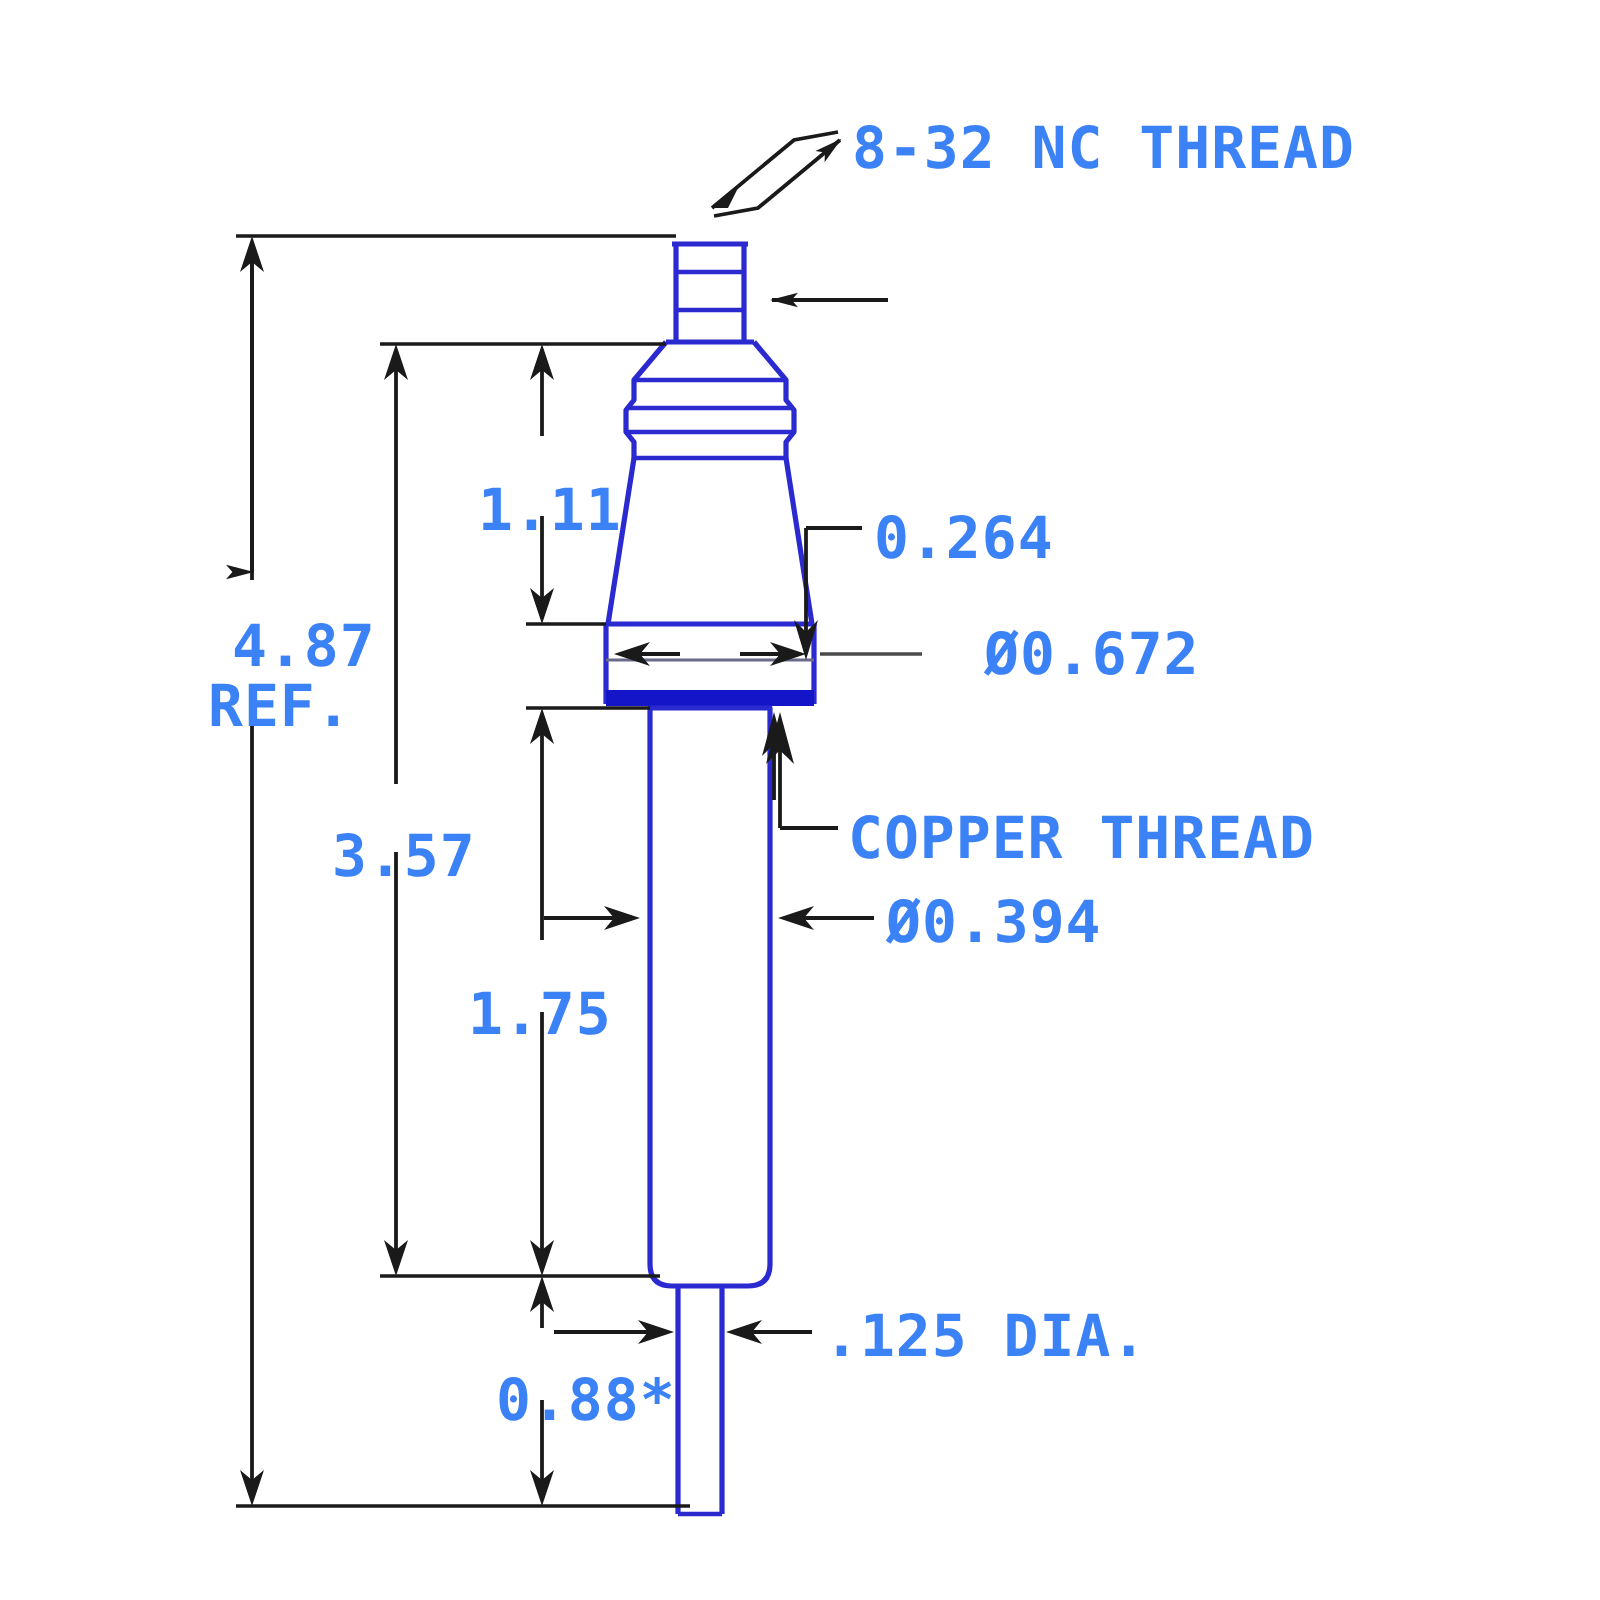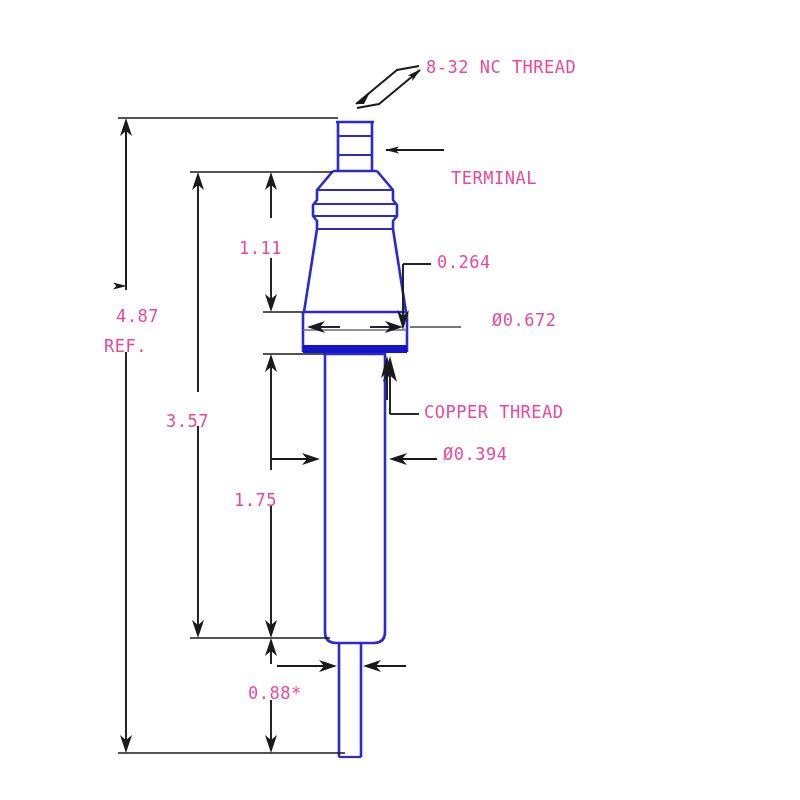--- a/index.html
+++ b/index.html
@@ -18,25 +18,26 @@
   #drawing-svg {
     position: absolute;
     top: 0;
     left: 0;
     width: 800px;
     height: 800px;
   }
   .anno-text {
     position: absolute;
     font-family: "DejaVu Sans Mono", "Liberation Mono", monospace;
-    color: #ec4899;
+    color: #3b82f6;
     white-space: pre;
     letter-spacing: 0.5px;
     line-height: 1.22;
-    font-size: 17px;
+    font-size: 29px;
+    font-weight: bold;
   }
 </style>
 </head>
 <body>
 
 <div id="drawing-root">
 
   <svg id="drawing-svg" viewBox="0 0 800 800">
     <defs>
       <marker id="arrHeadDown" markerWidth="10" markerHeight="14" refX="5" refY="13" orient="auto" markerUnits="userSpaceOnUse">
@@ -192,21 +193,20 @@
         <path d="M337,666 L319,660 L324,666 L319,672 Z" fill="#1a1a1a" stroke="none"></path>
         <path d="M406,666 L371,666"></path>
         <path d="M363,666 L381,660 L376,666 L381,672 Z" fill="#1a1a1a" stroke="none"></path>
       </g>
     </g>
   </svg>
 
   <div class="anno-text" style="left:426px; top:57px;">8-32 NC THREAD</div>
 
 
-  <div class="anno-text" style="left:451px; top:168px;">TERMINAL</div>
 
   <div class="anno-text" style="left:437px; top:252px;">0.264</div>
 
   <div class="anno-text" style="left:492px; top:310px;">Ø0.672</div>
 
   <div class="anno-text" style="left:424px; top:402px;">COPPER THREAD</div>
 
   <div class="anno-text" style="left:443px; top:444px;">Ø0.394</div>
 
   <div class="anno-text" style="left:116px; top:306px;">4.87</div>
@@ -214,14 +214,15 @@
   <div class="anno-text" style="left:104px; top:336px;">REF.</div>
 
   <div class="anno-text" style="left:166px; top:411px;">3.57</div>
 
   <div class="anno-text" style="left:239px; top:238px;">1.11</div>
 
   <div class="anno-text" style="left:234px; top:490px;">1.75</div>
 
   <div class="anno-text" style="left:248px; top:683px;">0.88*</div>
 
+  <div class="anno-text" style="left:412px; top:651px;">.125 DIA.</div>
 
 </div>
 
 </body></html>

